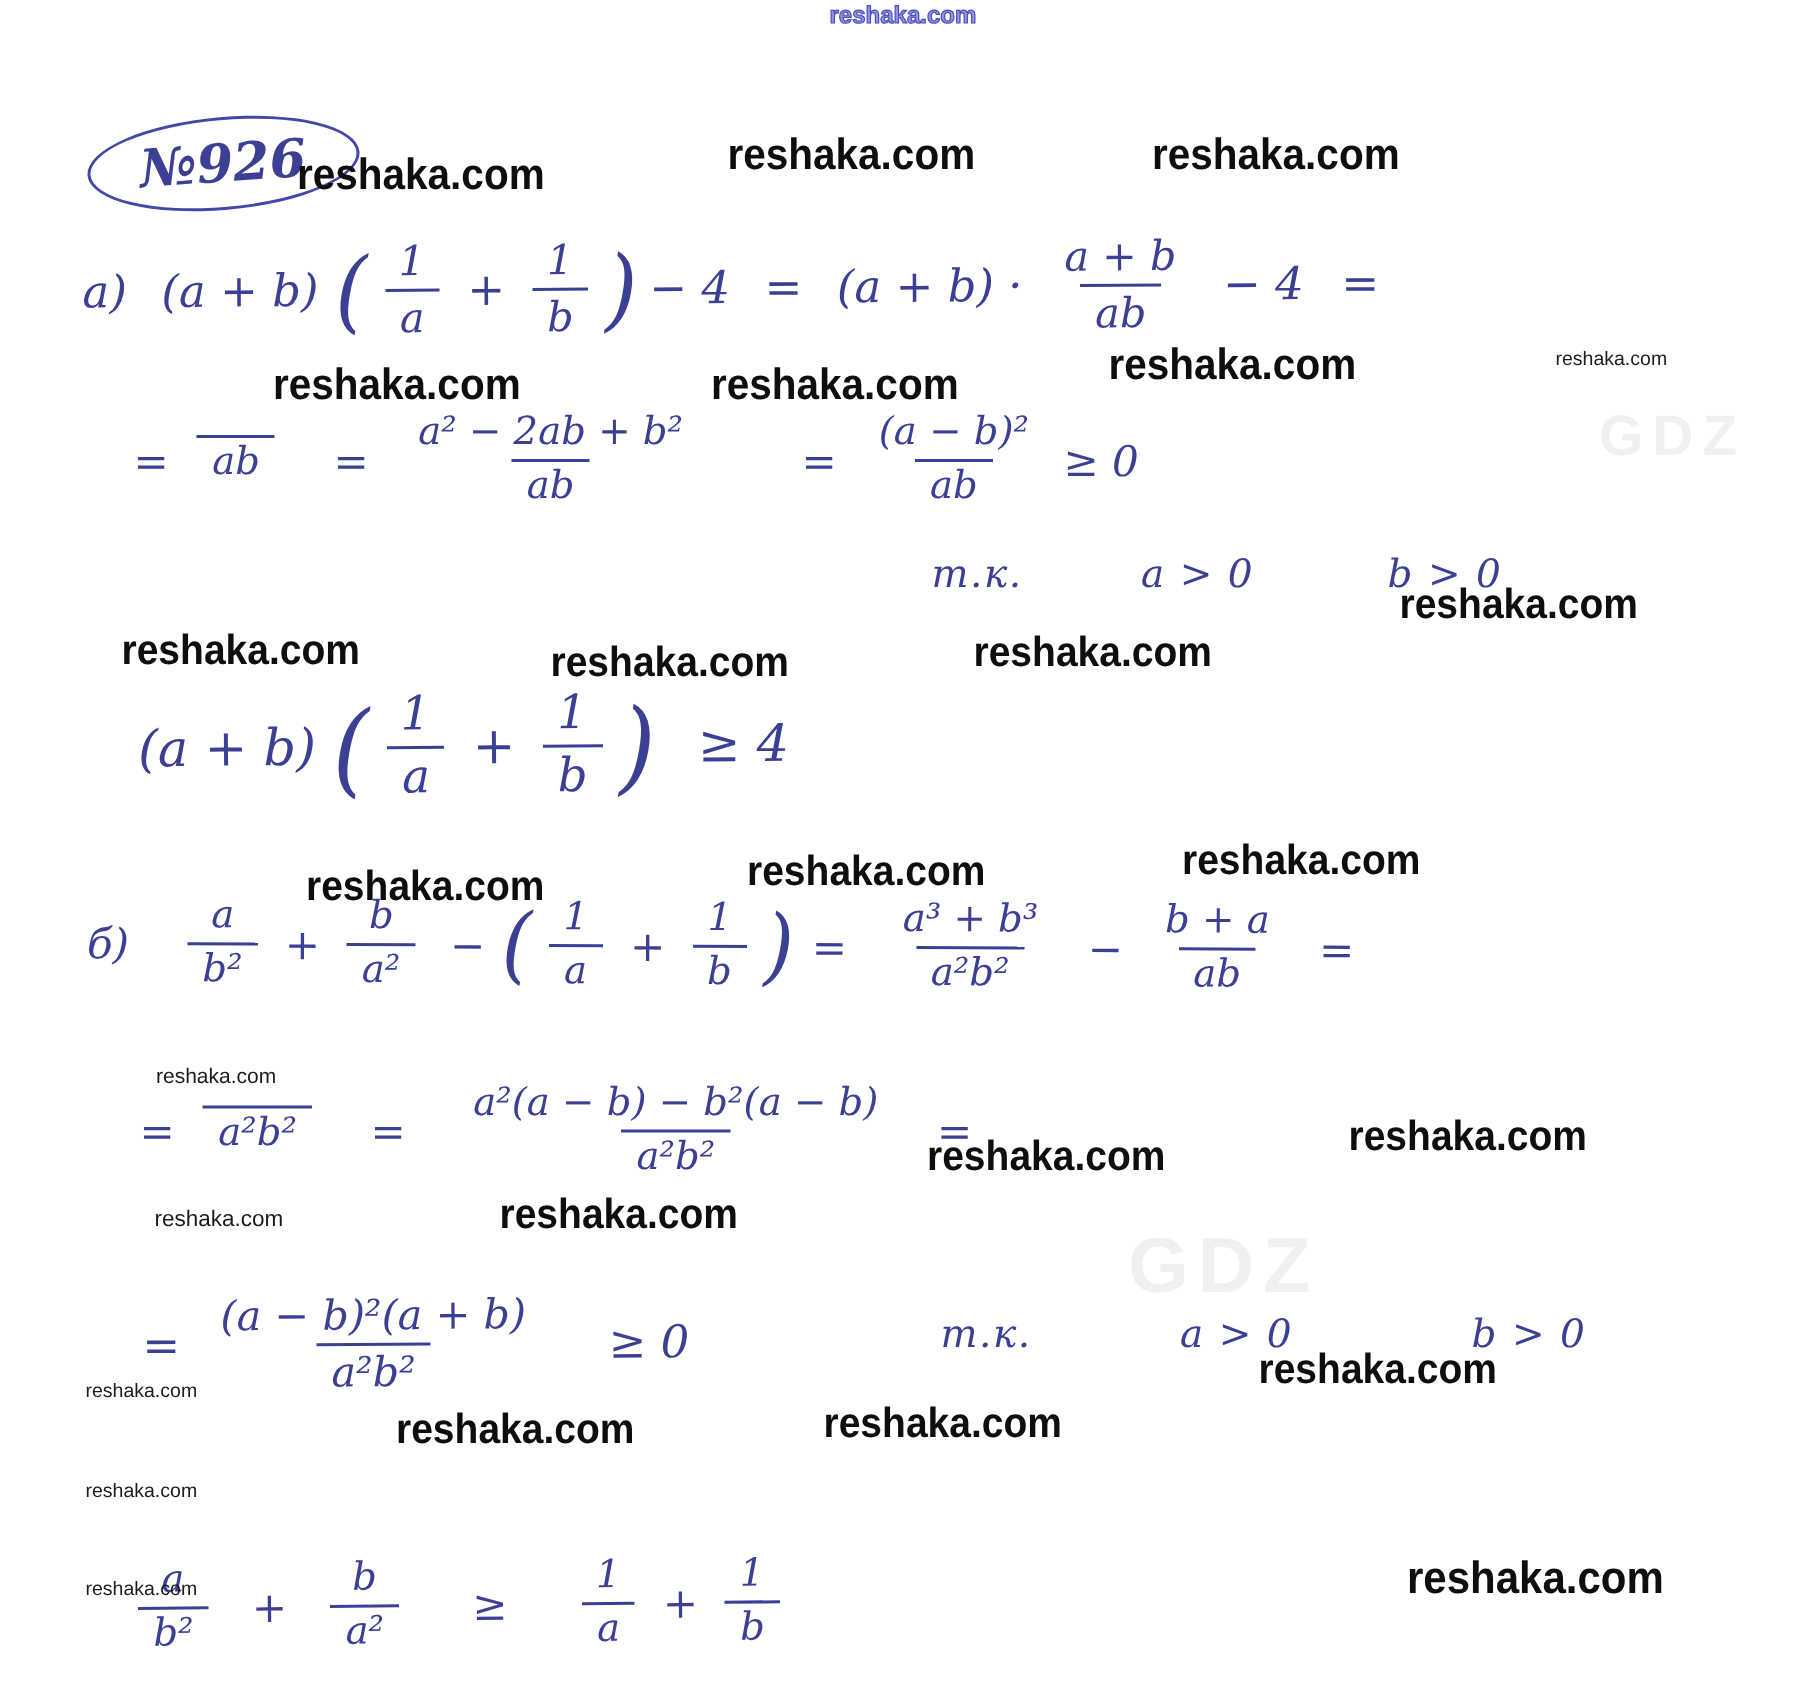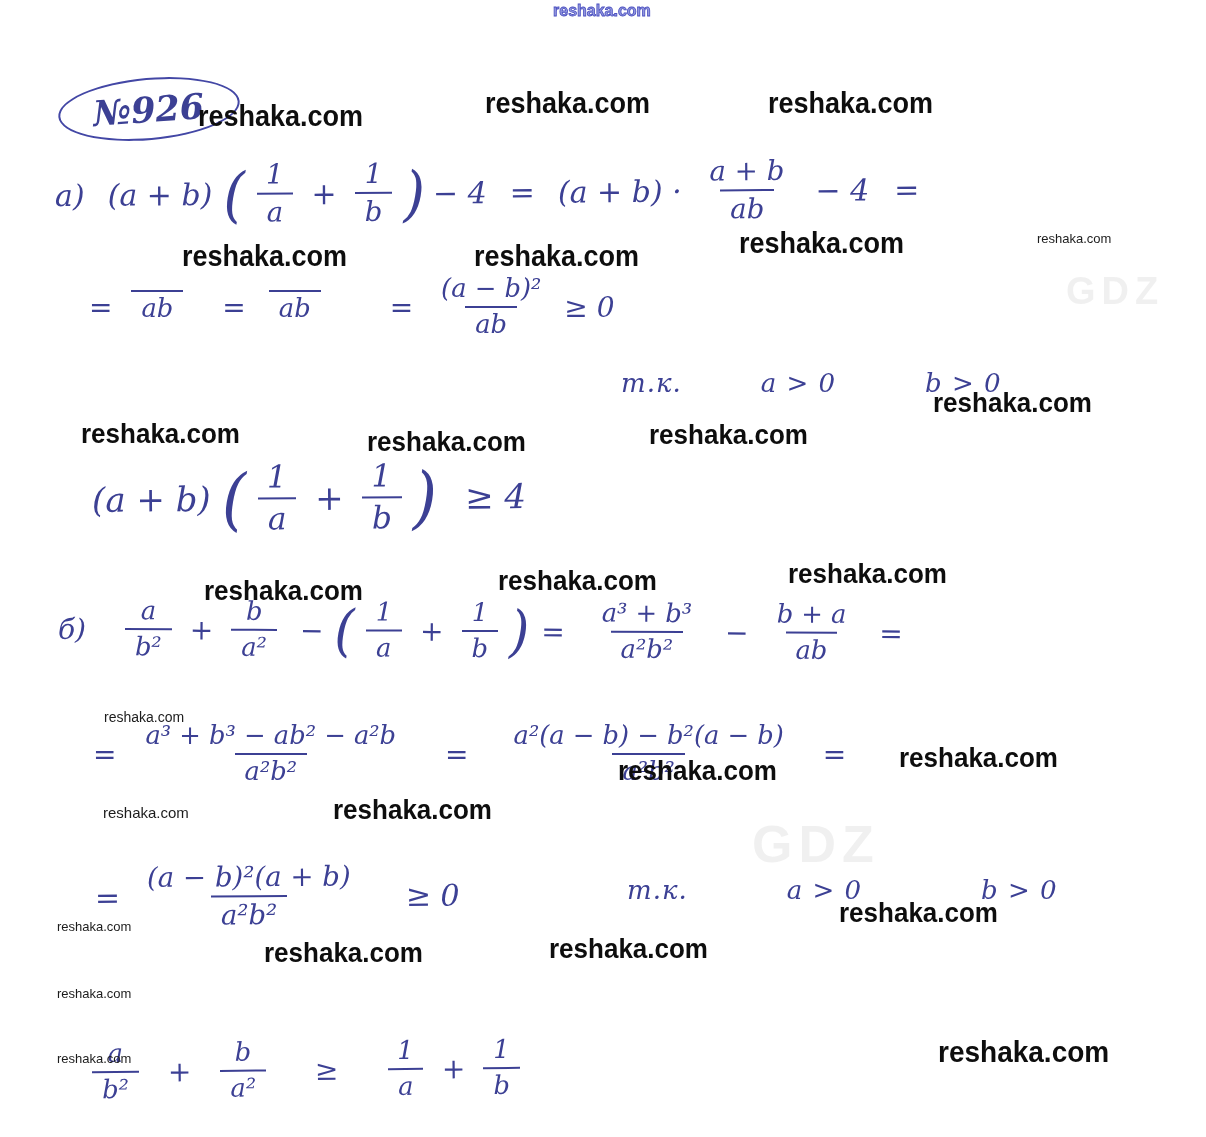--- a/index.html
+++ b/index.html
@@ -102,20 +102,21 @@
       <span class="tok" style="margin-left: 16px;">=</span>
     </div>
 
   <div class="math-line" style="left:80px;top:262px;font-size:28px;height:90px;">
       <span class="tok">=</span>
       <span class="frac" style="margin-left: 10px;">
         <span class="den">ab</span>
       </span>
       <span class="tok" style="margin-left: 30px;">=</span>
       <span class="frac" style="margin-left: 14px;">
+        <span class="num">a² − 2ab + b²</span>
         <span class="den">ab</span>
       </span>
       <span class="tok" style="margin-left: 60px;">=</span>
       <span class="frac">
         <span class="num">(a − b)²</span>
         <span class="den">ab</span>
       </span>
       <span class="tok" style="margin-left: 4px;">≥ 0</span>
     </div>
 
@@ -173,21 +174,20 @@
       <span class="frac">
         <span class="num">b + a</span>
         <span class="den">ab</span>
       </span>
       <span class="tok" style="margin-left: 14px;">=</span>
     </div>
 
   <div class="math-line" style="left:84px;top:708px;font-size:28px;height:92px;">
       <span class="tok">=</span>
       <span class="frac" style="margin-left: 10px;">
-        <span class="num">a³ + b³ − ab² − a²b</span>
         <span class="den">a²b²</span>
       </span>
       <span class="tok" style="margin-left: 30px;">=</span>
       <span class="frac" style="margin-left: 26px;">
         <span class="num">a²(a − b) − b²(a − b)</span>
         <span class="den">a²b²</span>
       </span>
       <span class="tok" style="margin-left: 20px;">=</span>
     </div>
 

